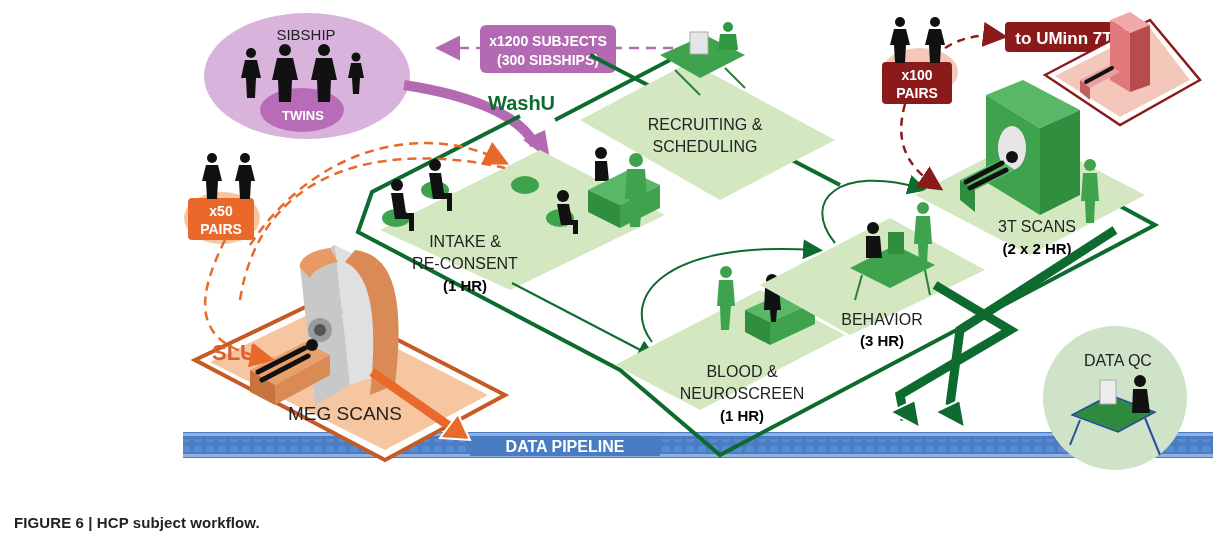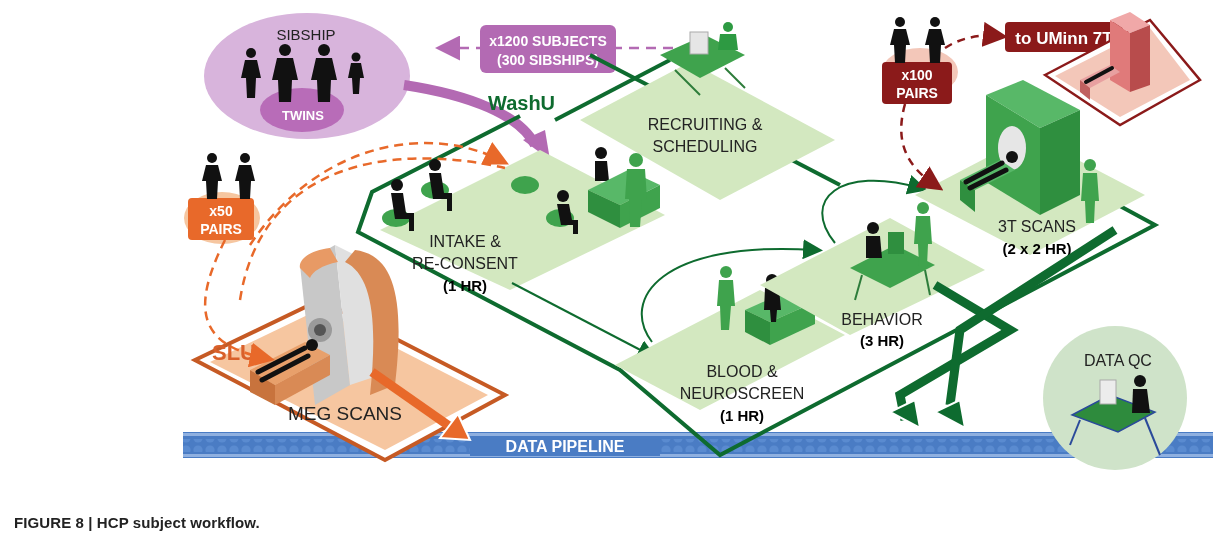--- a/index.html
+++ b/index.html
@@ -241,13 +241,13 @@
     <text x="1118" y="366" text-anchor="middle" class="lbl" font-size="16">DATA QC</text>
     <polygon points="1072,415 1110,395 1155,412 1118,432" fill="#2e8b3d" stroke="#2a4a9a" stroke-width="1.5"></polygon>
     <line x1="1080" y1="420" x2="1070" y2="445" stroke="#2a4a9a" stroke-width="2"></line>
     <line x1="1145" y1="418" x2="1160" y2="455" stroke="#2a4a9a" stroke-width="2"></line>
     <rect x="1100" y="380" width="16" height="24" fill="#ececec" stroke="#aaa"></rect>
     <circle cx="1140" cy="381" r="6" fill="#111"></circle>
     <path d="M1133,389 h14 l3,24 h-18 z" fill="#111"></path>
   </g>
 </svg>
 
-<div class="caption">FIGURE 8 | HCP subject workflow.</div>
+<div class="caption">FIGURE 6 | HCP subject workflow.</div>
 
 </body></html>

